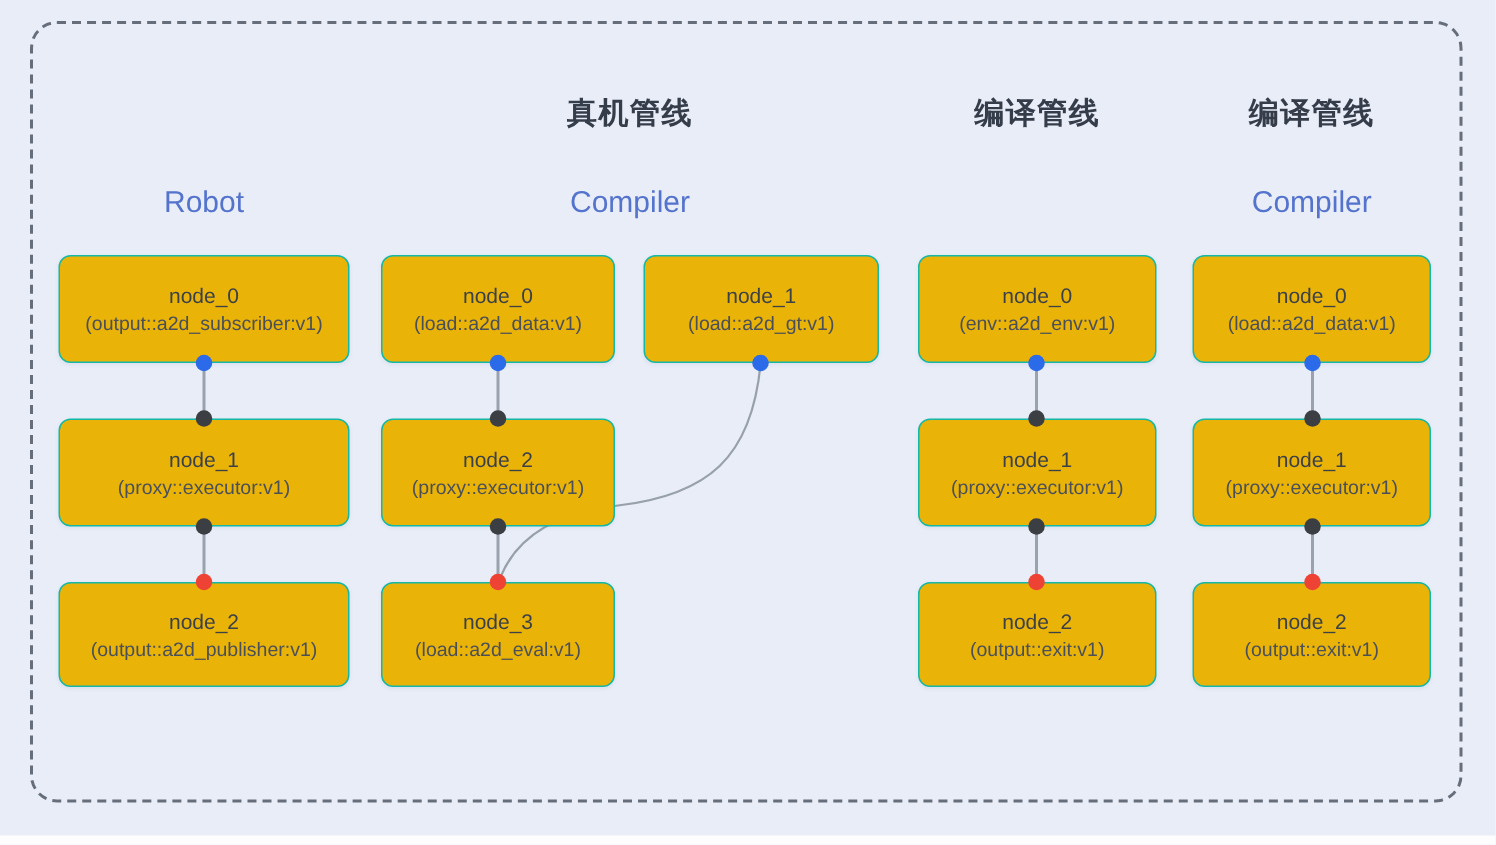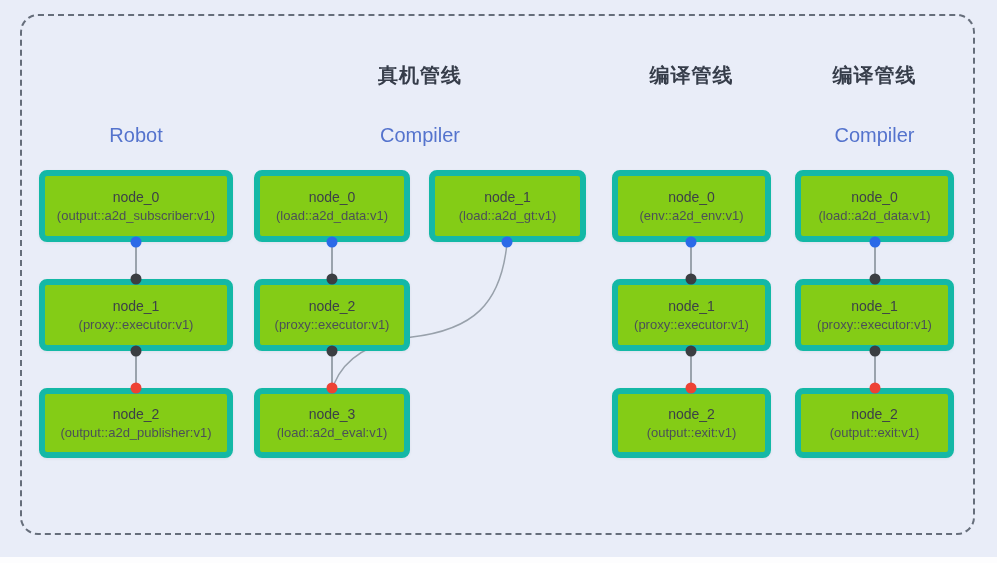--- a/index.html
+++ b/index.html
@@ -39,22 +39,22 @@
     top:124px;font-size:20px;font-weight:400;color:#5473cd;
   }
   .t-robot{left:39px;width:194px;}
   .t-eval {left:254px;width:332px;}
   .t-sim  {left:612px;width:159px;}
   .t-comp {left:795px;width:159px;}
 
   .card{
     position:absolute;
     box-sizing:border-box;
-    background:#84cc16;
-    border:6px solid #14b8a6;
+    background:#eab308;
+    border:1px solid #14b8a6;
     border-radius:8px;
     box-shadow:0 1px 3px rgba(60,70,90,0.07);
     display:flex;flex-direction:column;align-items:center;justify-content:center;
     gap:3px;
     z-index:2;
     text-align:center;
   }
   .c-robot{left:39px;width:194px;}
   .c-evala{left:254px;width:156px;}
   .c-evalb{left:429px;width:157px;}

